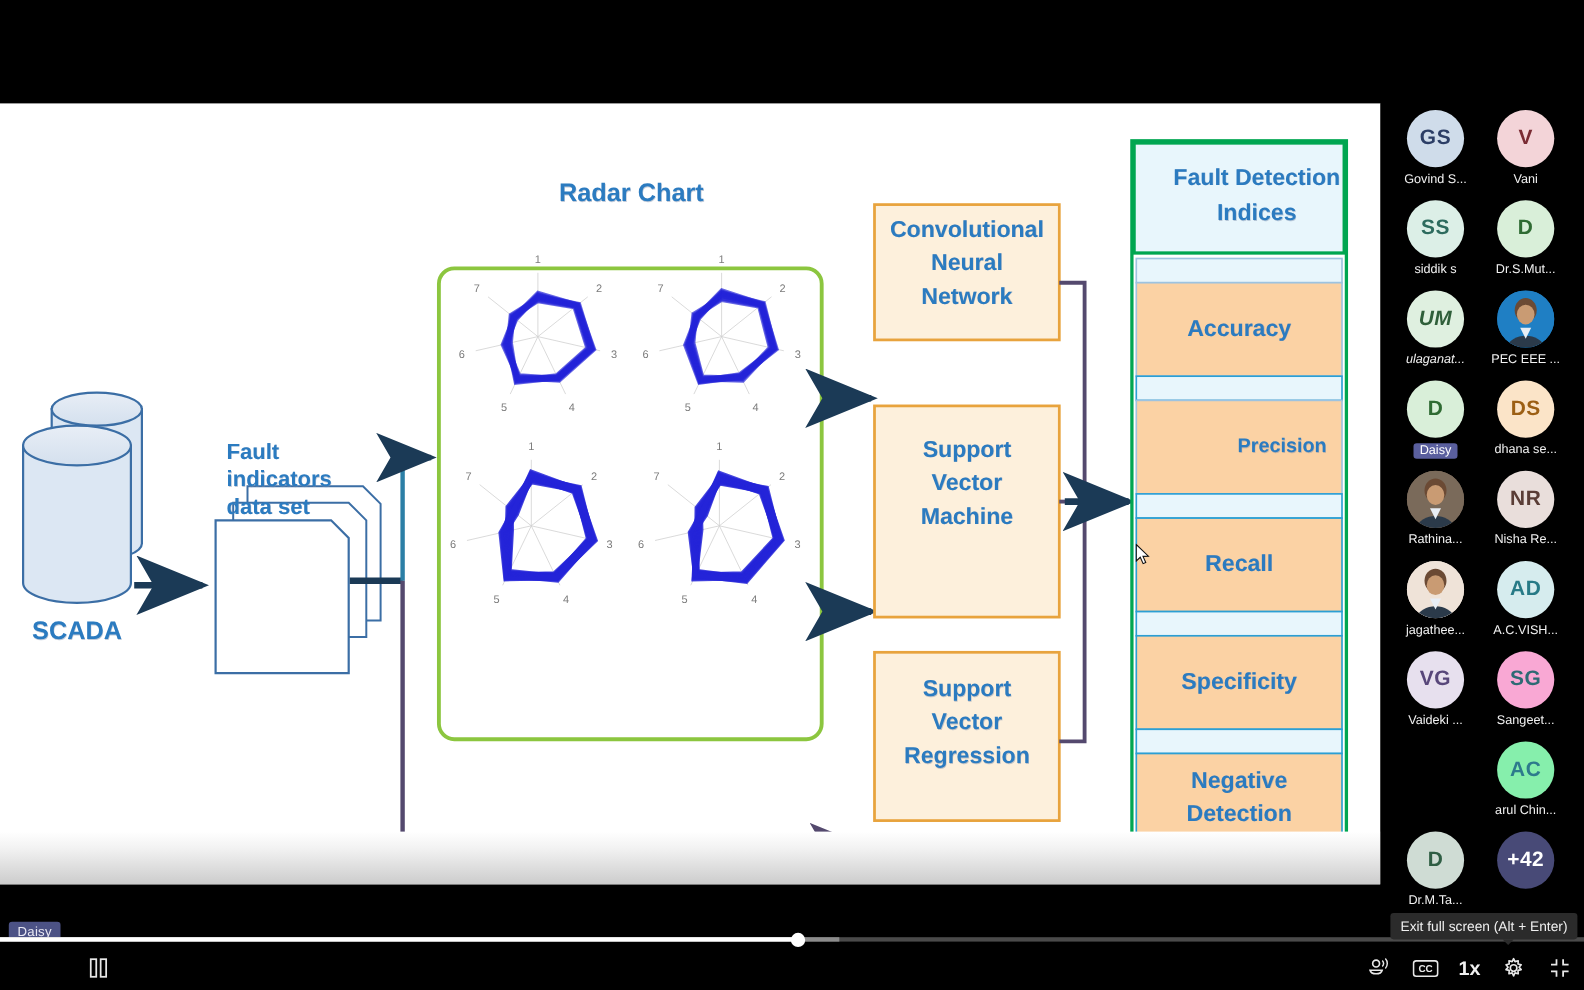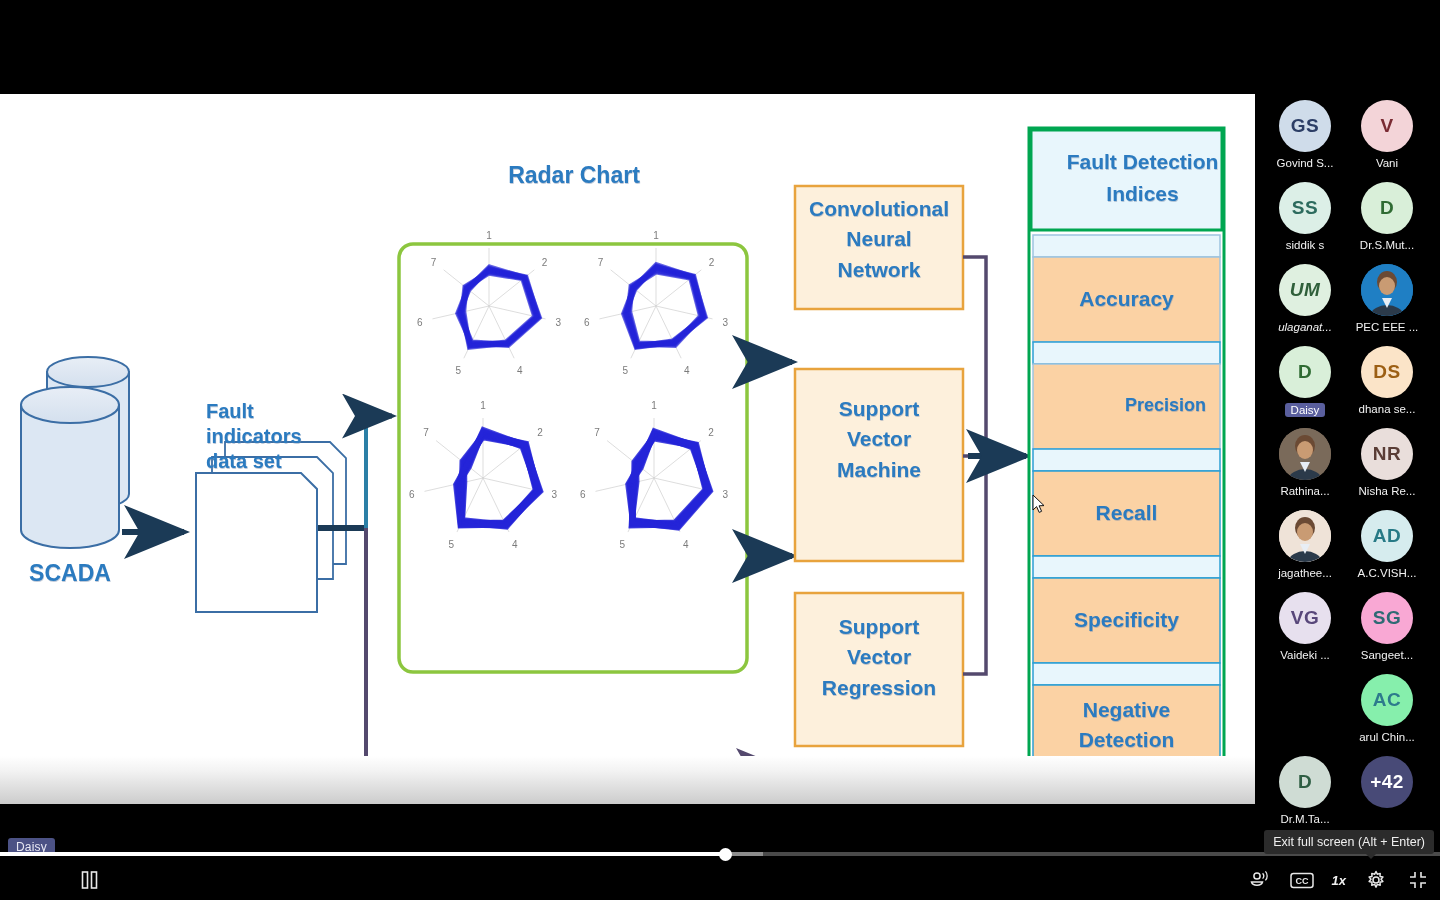--- a/index.html
+++ b/index.html
@@ -70,21 +70,21 @@
     position:absolute; left:10px; top:44px; display:flex; align-items:flex-end; gap:14px;flex-direction:column;
   }
   #controls-right{
     position:absolute; right:10px; top:44px; display:flex; align-items:center; gap:18px;text-align:center;
   }
   .ctlbtn{
     color:#e8e8e8; display:flex; align-items:center; justify-content:center;
     width:24px; height:24px; cursor:pointer;
   }
   #timecode{ color:#f0f0f0; font-size:14px; margin-left:6px; letter-spacing:.3px; }
-  #speed{ color:#f0f0f0; font-size:13px; font-weight:bold; cursor:pointer;font-style:italic; }
+  #speed{ color:#f0f0f0; font-size:18px; font-weight:bold; cursor:pointer; }
 
   #tooltip{
     position:absolute; right:6px; bottom:46px;
     background:#2b2b2b; color:#efefef; font-size:12.5px;
     padding:5px 9px; border-radius:3px; white-space:nowrap;
   }
   #tooltip:after{
     content:""; position:absolute; right:58px; bottom:-5px;
     border-left:5px solid transparent; border-right:5px solid transparent;
     border-top:5px solid #2b2b2b;

